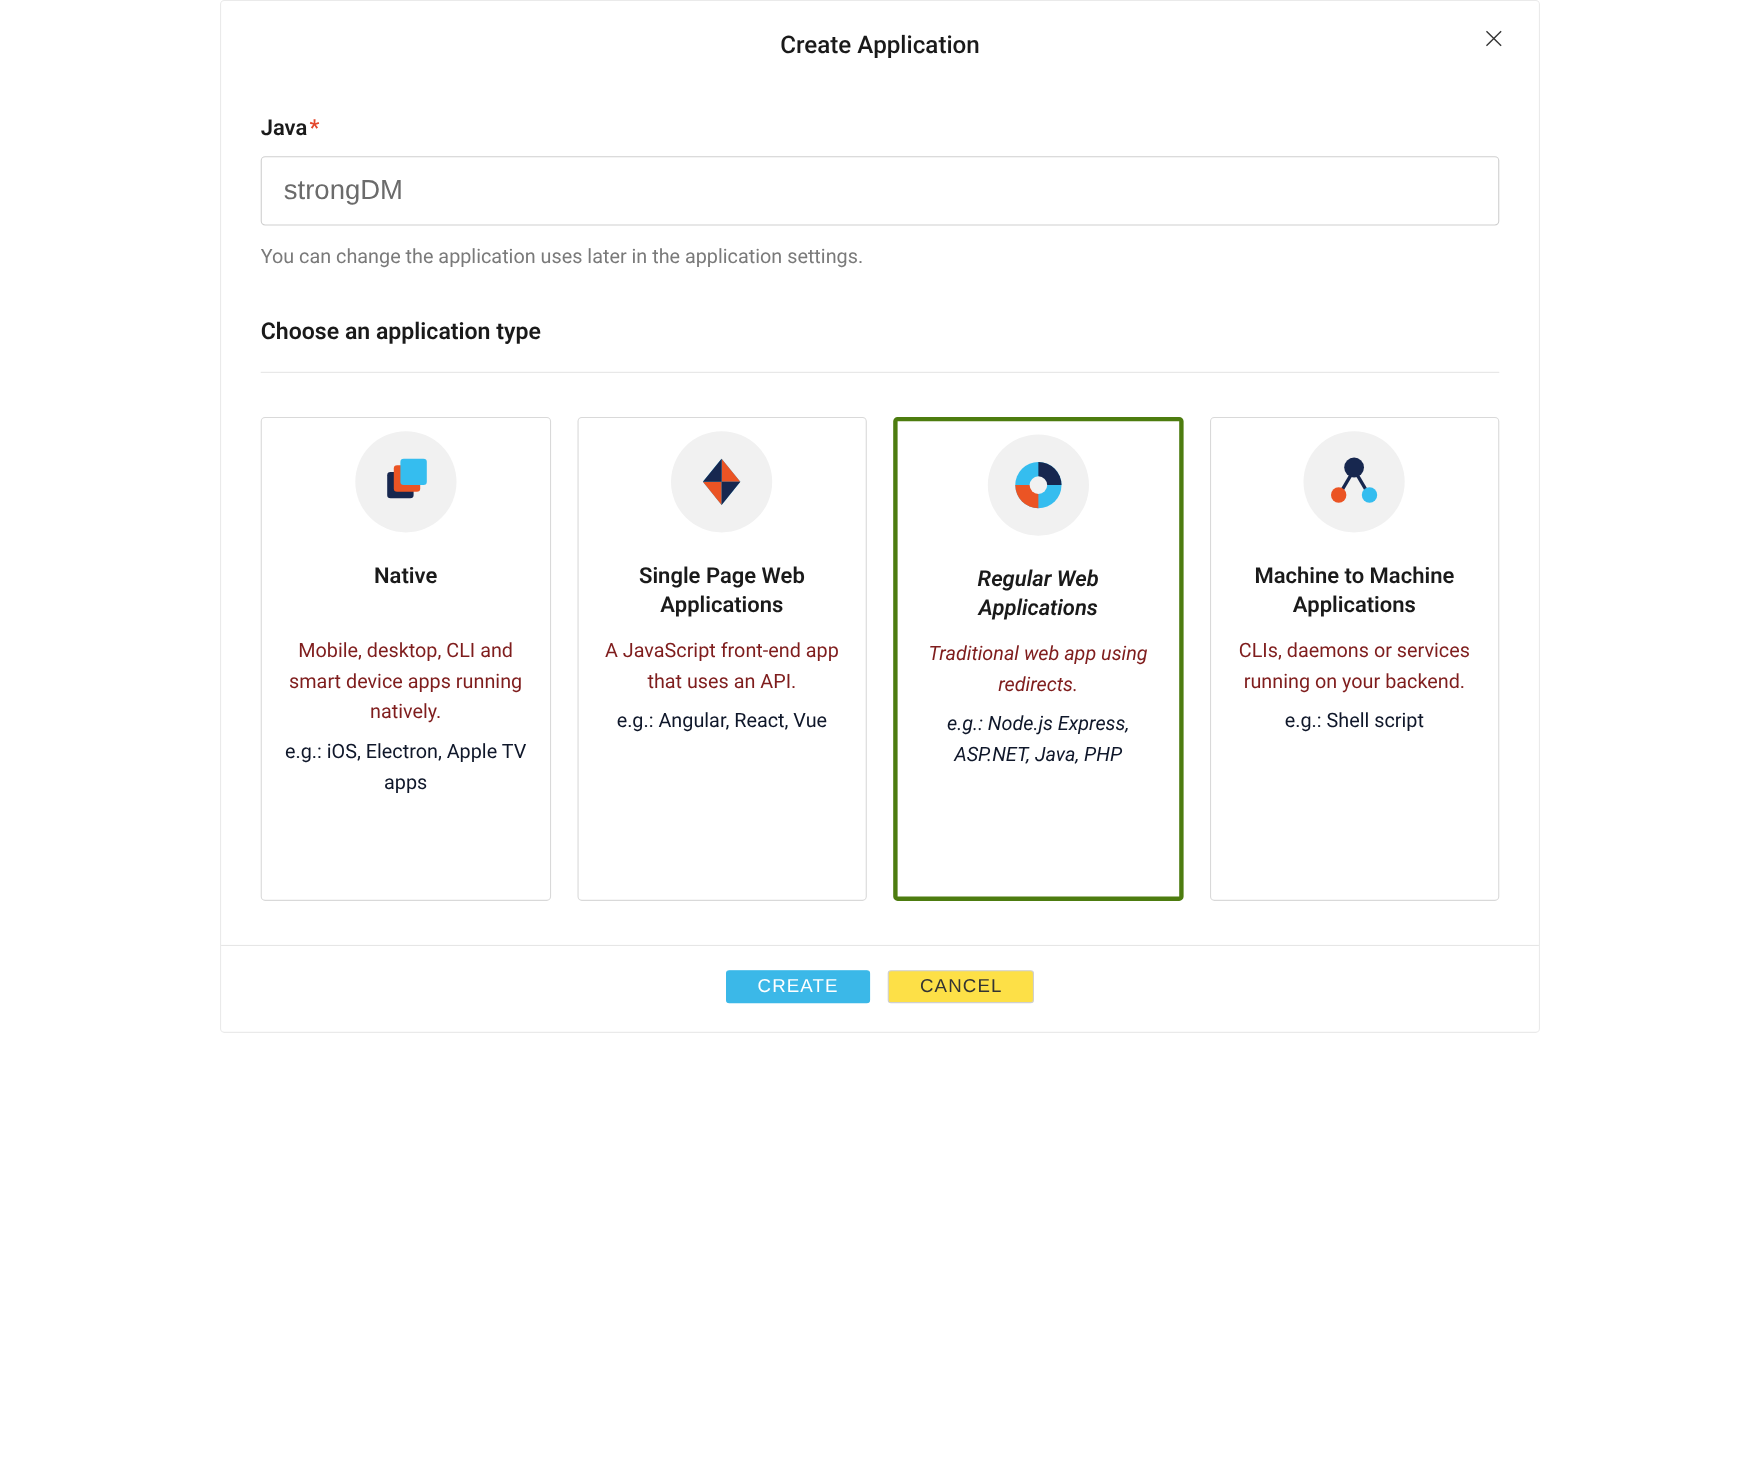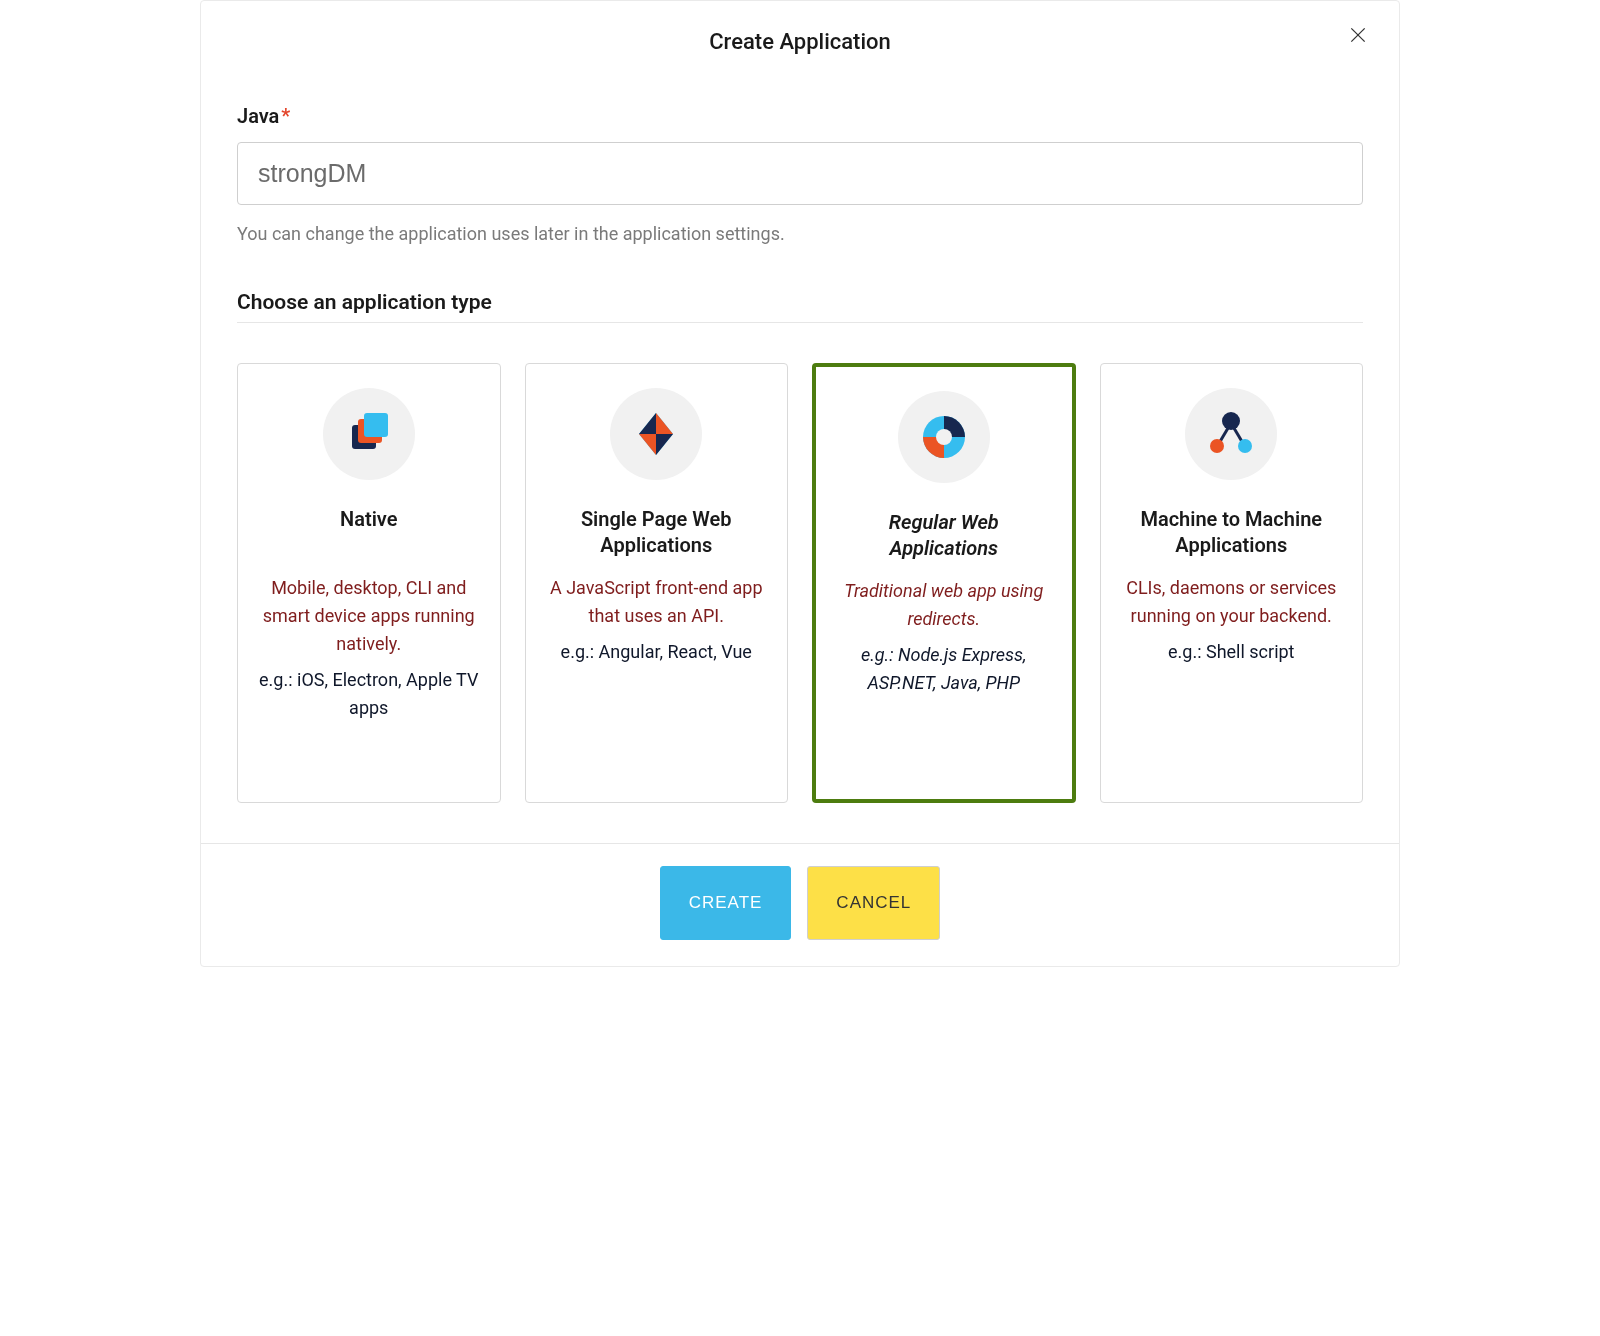--- a/index.html
+++ b/index.html
@@ -58,35 +58,35 @@
   .helper-text {
     margin-top: 18px;
     font-size: 18px;
     color: #7a7a7a;
   }
 
   .section-header {
     font-size: 21px;
     font-weight: 600;
     margin-top: 46px;
-    padding-bottom: 8px;
+    padding-bottom: 24px;
     border-bottom: 1px solid #e6e6e6;
   }
 
   .card-grid {
     display: grid;
     grid-template-columns: repeat(4, 1fr);
     gap: 24px;
     margin-top: 40px;
     margin-bottom: 40px;
   }
   .card {
     border: 1px solid #d9d9d9;
     border-radius: 4px;
-    padding: 24px 18px 26px;
+    padding: 12px 18px 26px;
     text-align: center;
     cursor: pointer;
     min-height: 440px;
   }
   .card.selected {
     border: 4px solid #4d7c0f;
     font-style: italic;
   }
   .icon-wrap {
     width: 92px;
@@ -125,21 +125,21 @@
     border-top: 1px solid #e6e6e6;
     margin: 0 -36px;
     padding: 22px 0 26px;
     display: flex;
     gap: 16px;
     justify-content: center;
   }
   .btn {
     font-size: 17px;
     letter-spacing: 1px;
-    padding: 26px 28px;
+    padding: 4px 28px;
     border-radius: 3px;
     cursor: pointer;
     font-weight: 500;
     border: 1px solid transparent;
   }
   .btn-primary {
     background: #3bb8e8;
     color: #fff;
     border-color: #3bb8e8;
   }

